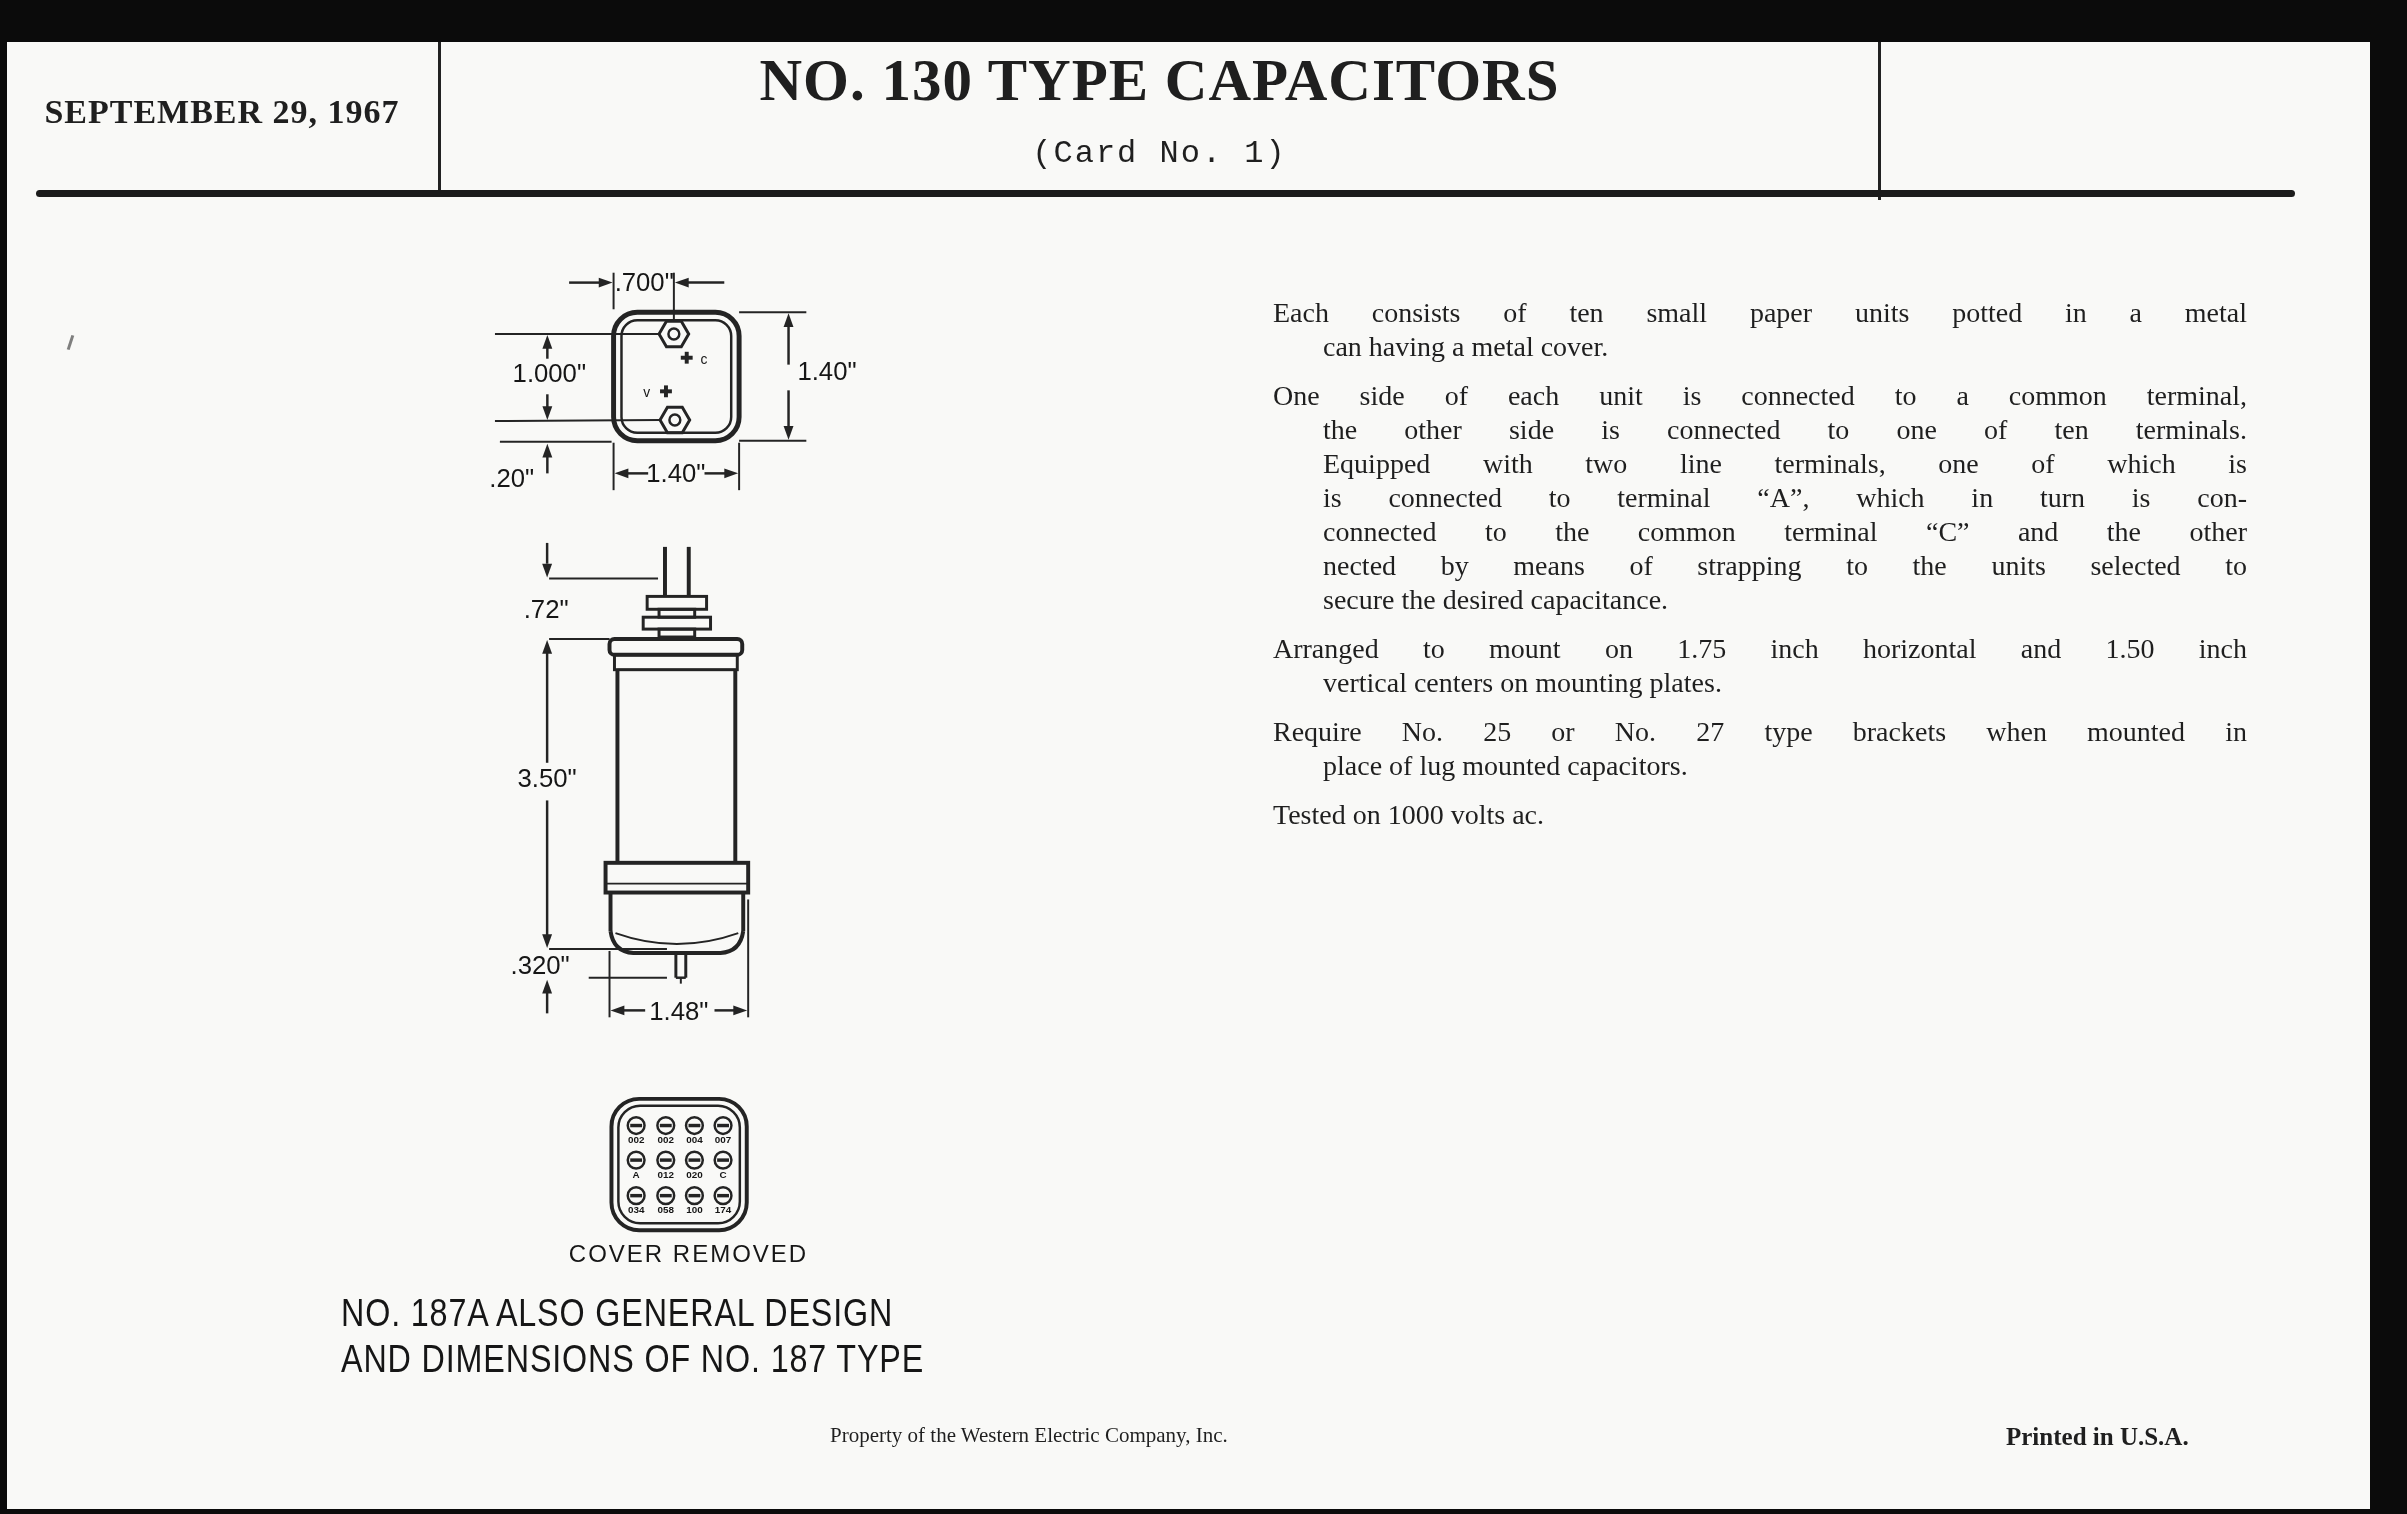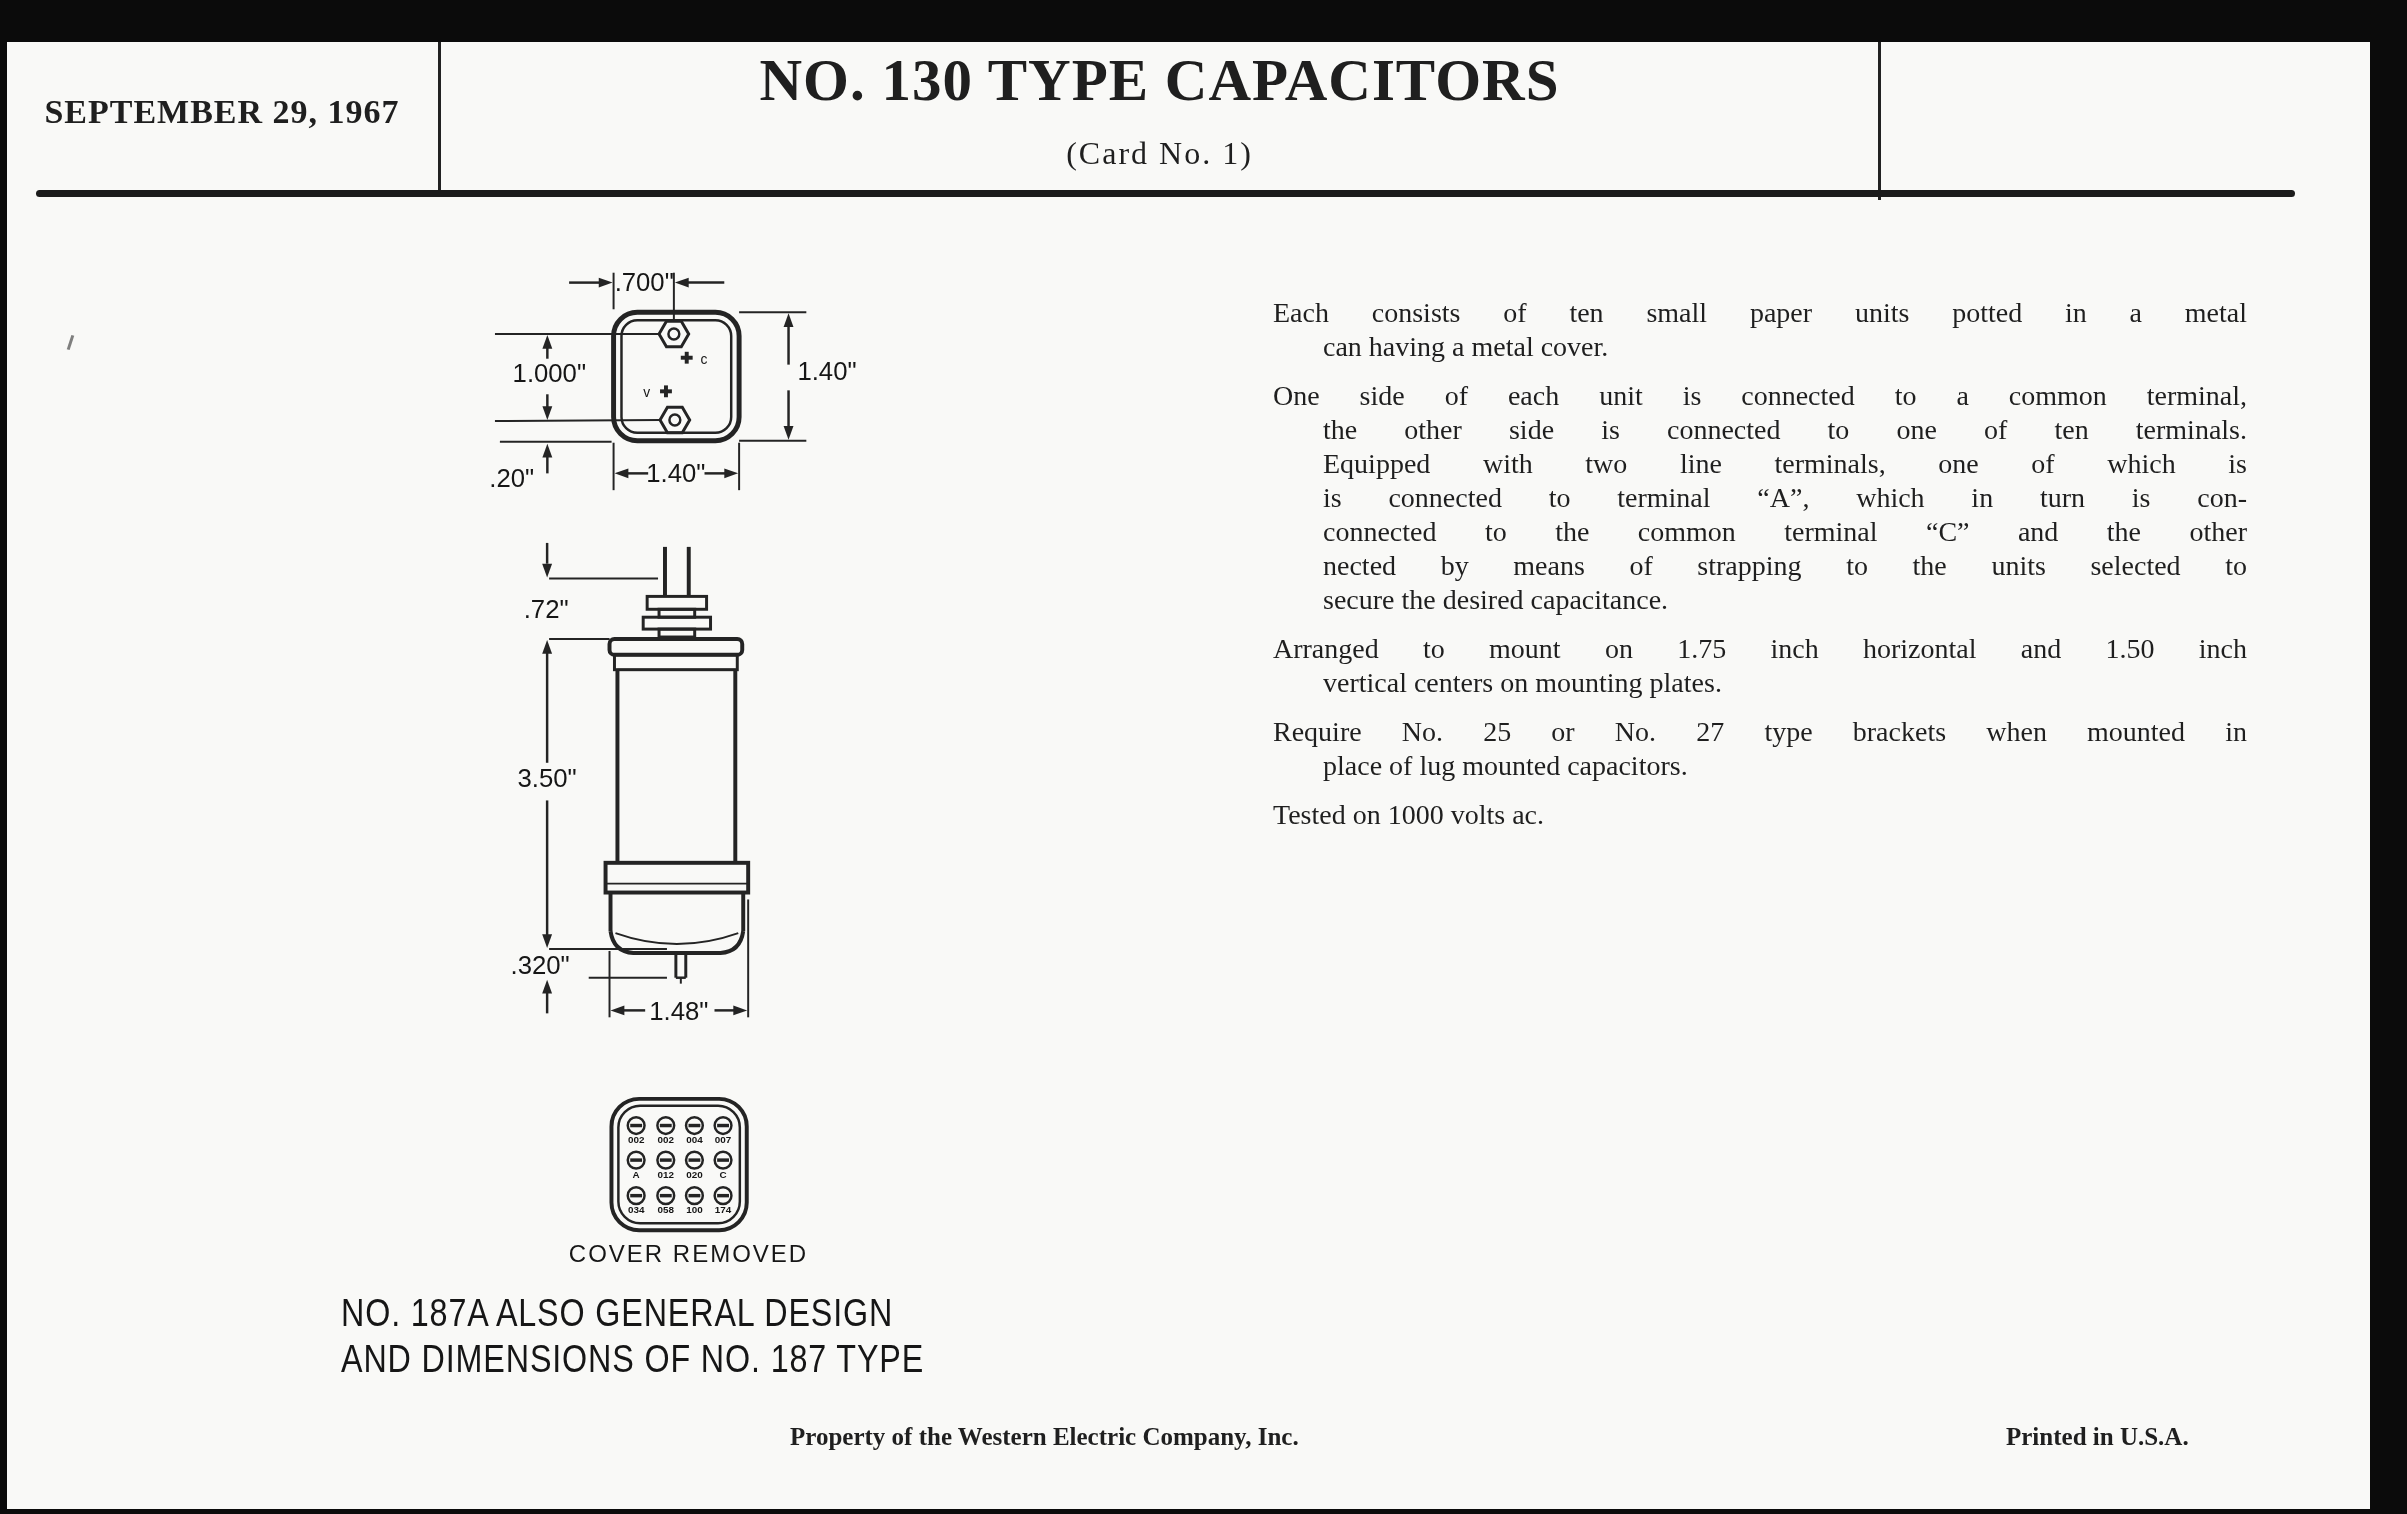--- a/index.html
+++ b/index.html
@@ -10,37 +10,37 @@
     font-family:"Liberation Serif",serif;
   }
   .abs{position:absolute;}
   .bar{background:var(--bar,#0b0b0b);}
   
   .date-cell{left:8px;top:93px;width:428px;text-align:center;
     font-size:34px;font-weight:bold;letter-spacing:1px;}
   .title{left:439px;top:46px;width:1441px;text-align:center;
     font-size:59px;font-weight:bold;letter-spacing:1px;}
   .subtitle{left:439px;top:135px;width:1441px;text-align:center;
-    font-size:32px;letter-spacing:2px;}
+    font-size:32px;letter-spacing:2px;font-family:Liberation Mono, monospace;}
   .vline{width:3px;background:#222;}
   .hrule{left:36px;top:190px;width:2259px;height:7px;background:#1c1c1c;border-radius:4px;}
   
   .textcol{left:1273px;top:296px;width:982px;font-size:28px;line-height:34px;}
   .para{padding-left:50px;margin:0 8px 15px 0;}
   .pline{text-align:justify;text-align-last:justify;}
   .pline.pfirst{margin-left:-50px;}
   .pline.plast{text-align-last:left;}
   
   .draft{font-family:"Liberation Sans",sans-serif;color:#161616;}
   .cover-caption{left:550px;top:1240px;width:277px;text-align:center;
     font-size:24px;letter-spacing:2px;white-space:nowrap;}
   .note{left:341px;top:1290px;font-size:38px;line-height:46px;letter-spacing:1px;
     white-space:nowrap;transform:scaleX(.85);transform-origin:left top;}
   
-  .footer-left{left:790px;top:1423px;font-size:25px;font-weight:bold;}
+  .footer-left{left:830px;top:1423px;font-size:21px;font-weight:normal;}
   .footer-right{left:2006px;top:1423px;font-size:25px;font-weight:bold;}
   
   svg{position:absolute;overflow:visible;}
   svg line,svg path,svg rect,svg circle,svg polygon.noline{stroke:#242424;fill:none;}
   svg polygon.arrow{fill:#242424;stroke:none;}
   svg text{font-family:"Liberation Sans",sans-serif;fill:#161616;}
   .dimtxt{font-size:26px;}
   .stray-mark{left:69px;top:335px;width:3px;height:15px;background:#555;
     transform:rotate(18deg);opacity:.75;}
 </style>

